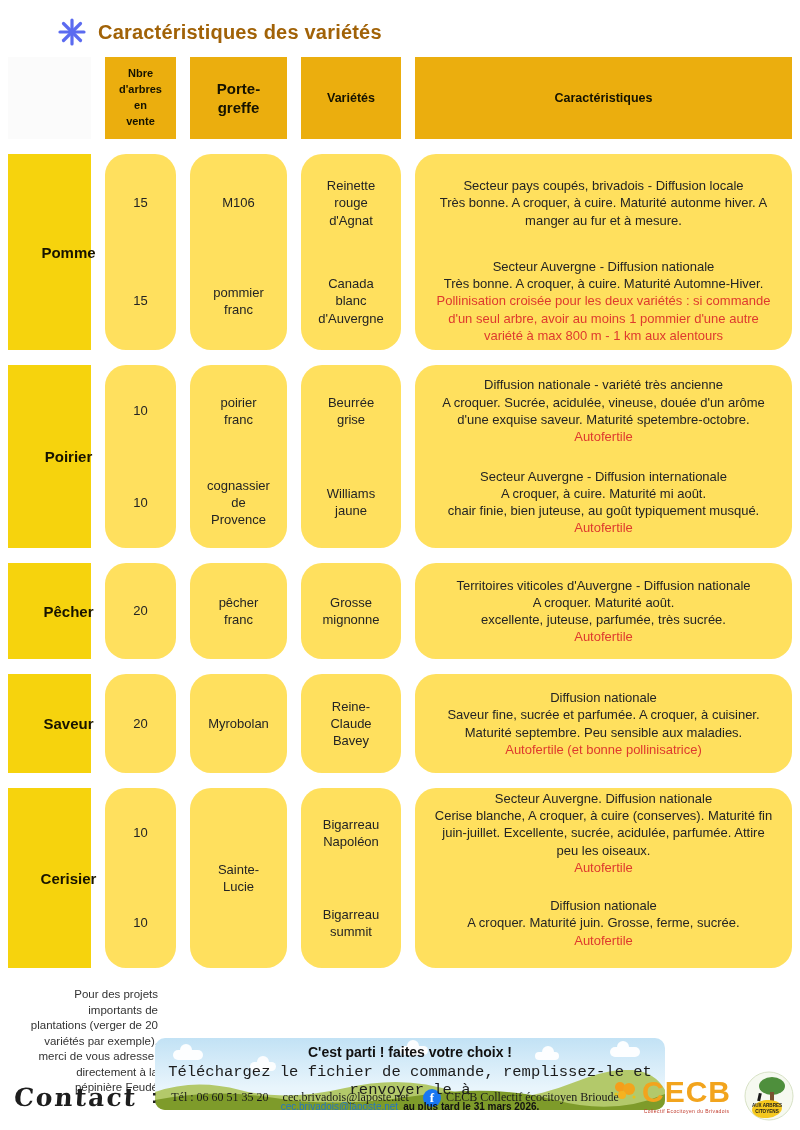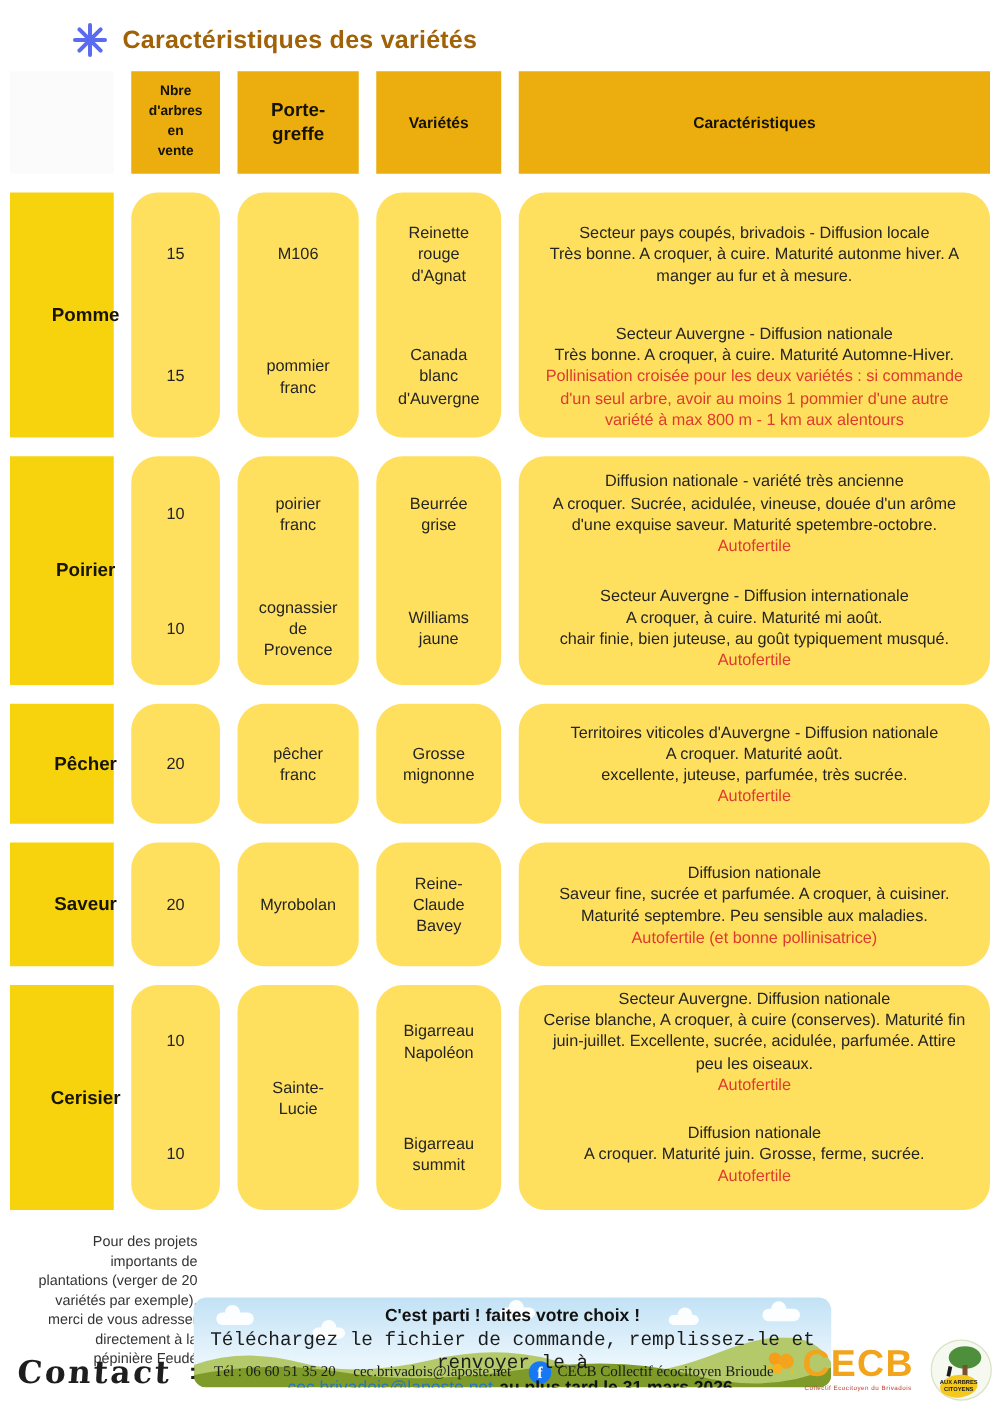--- a/index.html
+++ b/index.html
@@ -40,21 +40,21 @@
         font-size:11.5px;line-height:1.35;color:#333;white-space:pre-line;}
   .banner{position:absolute;left:155px;top:15px;width:510px;height:72px;border-radius:10px;
           overflow:hidden;background:linear-gradient(#c2e2f5,#e9f5fc 70%);margin-top:40px;}
   .banner .hills{position:absolute;left:0;bottom:0;width:100%;height:40px;}
   .cloud{position:absolute;background:#fff;border-radius:12px;opacity:.95;}
   .cloud::after{content:"";position:absolute;background:#fff;border-radius:50%;
         width:12px;height:12px;top:-6px;left:7px;}
   .btxt{position:relative;text-align:center;z-index:2;}
   .b1{font-size:14px;font-weight:bold;margin-top:6px;color:#111;}
   .b2{font-size:15.5px;margin-top:3px;color:#1c1c1c;font-family:Liberation Mono, monospace;}
-  .b3{font-size:14px;margin-top:2px;color:#111;}
+  .b3{font-size:10px;margin-top:2px;color:#111;}
   .b3 a{color:#2476c2;text-decoration:underline;}
   .b3 b{margin-left:5px;}
   .contact-bar{position:absolute;left:14px;top:100px;display:flex;align-items:center;gap:14px;}
   .contact-word{font-family:"DejaVu Serif",serif;font-weight:bold;font-size:25px;
         letter-spacing:2px;transform:skewX(-4deg);}
   .contact-colon{font-size:18px;font-weight:bold;}
   .serifline{font-family:"Liberation Serif",serif;font-size:12px;color:#1a1a1a;}
   .fbwrap{display:flex;align-items:center;gap:5px;}
   .fb-icon{width:18px;height:18px;border-radius:50%;background:#1877f2;color:#fff;
         display:flex;align-items:center;justify-content:center;

